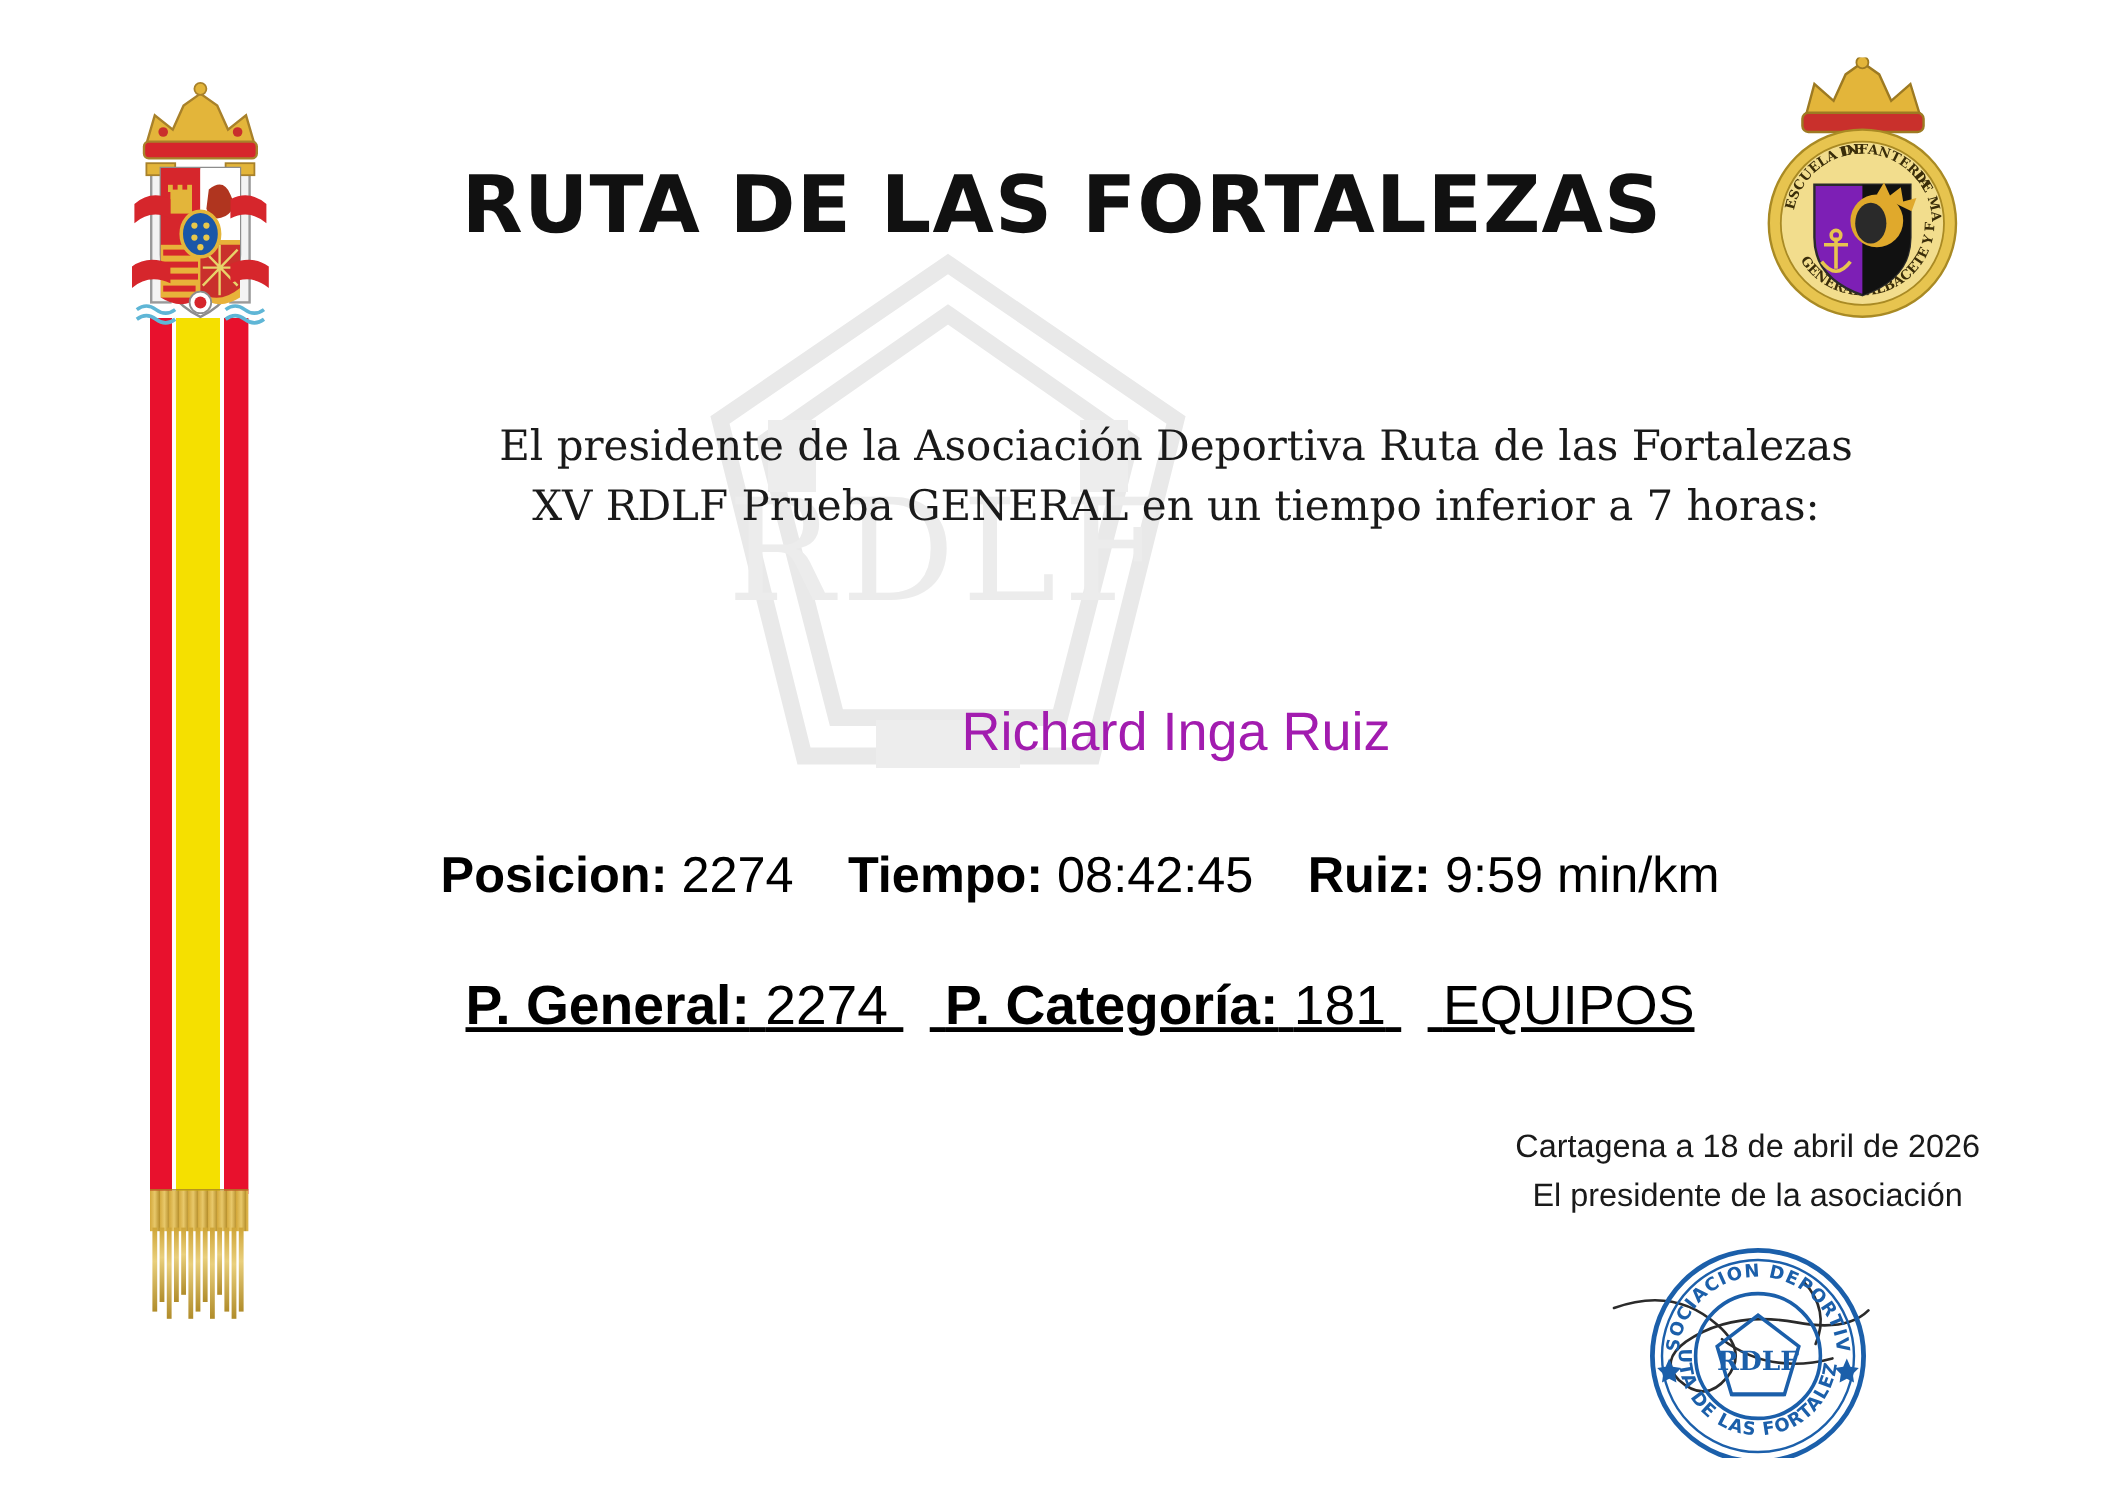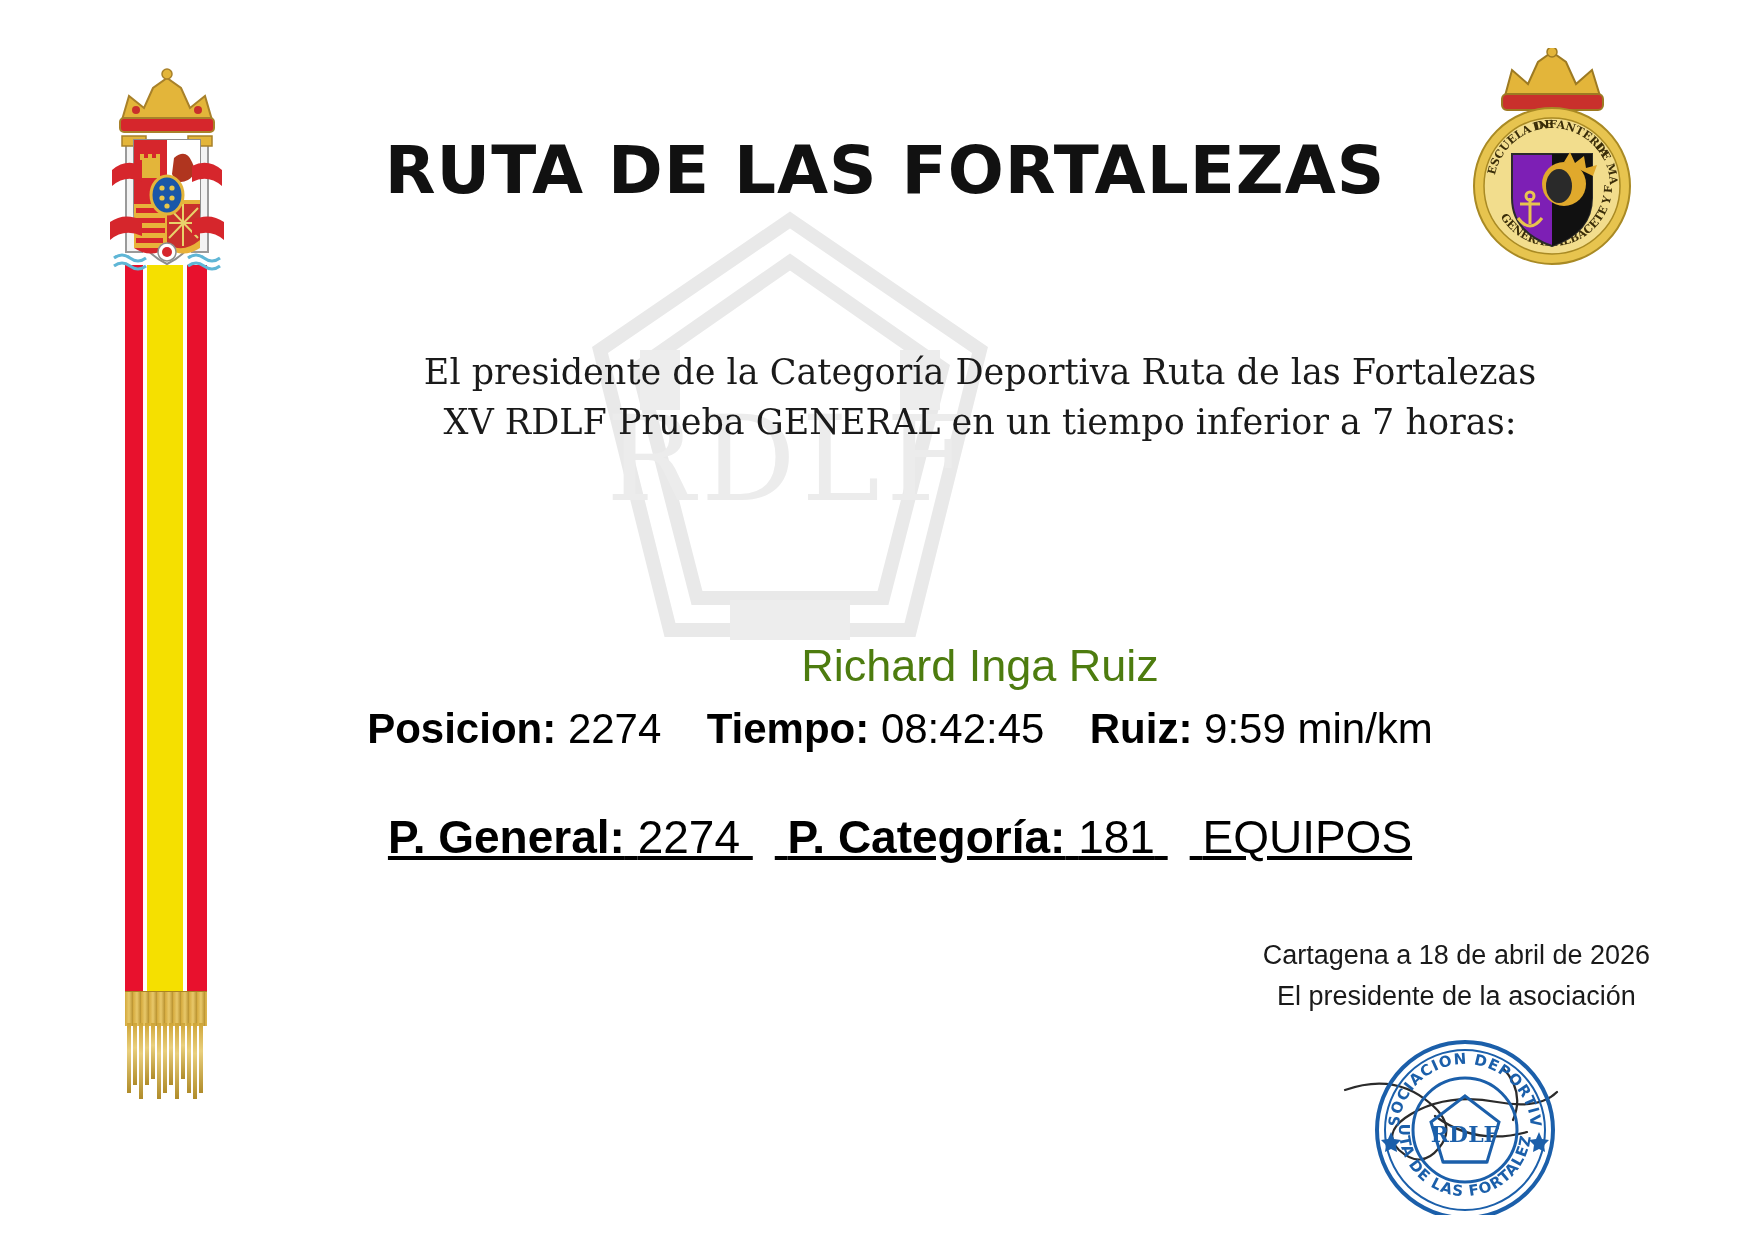--- a/index.html
+++ b/index.html
@@ -123,25 +123,25 @@
     line-height: 1.42;
     color: #1a1a1a;
     z-index: 4;
   }
   .body-text div { white-space: nowrap; }
 
   
   .runner-name {
     position: absolute;
     left: 290px;
-    top: 640px;
+    top: 584px;
     width: 1380px;
     text-align: center;
     font-size: 45px;
-    color: #4d7c0f;
+    color: #a21caf;
     z-index: 4;
   }
 
   
   .results-1 {
     position: absolute;
     left: 200px;
     top: 705px;
     width: 1400px;
     text-align: center;
@@ -325,21 +325,21 @@
       <path d="M60 156 L80 156"></path>
       <path d="M58 170 q12 16 24 0"></path>
       <circle cx="70" cy="148" r="4"></circle>
     </g>
   </svg>
 </div>
 
 <div class="title">RUTA DE LAS FORTALEZAS</div>
 
 <div class="body-text">
-  <div>El presidente de la Categoría Deportiva Ruta de las Fortalezas</div>
+  <div>El presidente de la Asociación Deportiva Ruta de las Fortalezas</div>
   <div>XV RDLF Prueba GENERAL en un tiempo inferior a 7 horas:</div>
 </div>
 
 <div class="runner-name">Richard Inga Ruiz</div>
 
 <div class="results-1">
   <span class="lbl">Posicion:</span>
   <span class="val">2274</span>
   <span class="gap"></span>
   <span class="lbl">Tiempo:</span>

